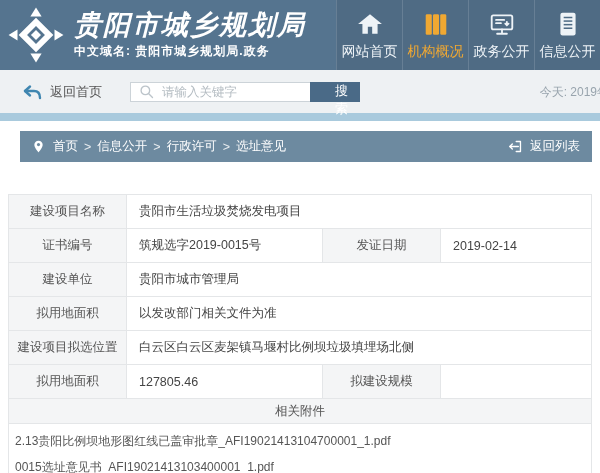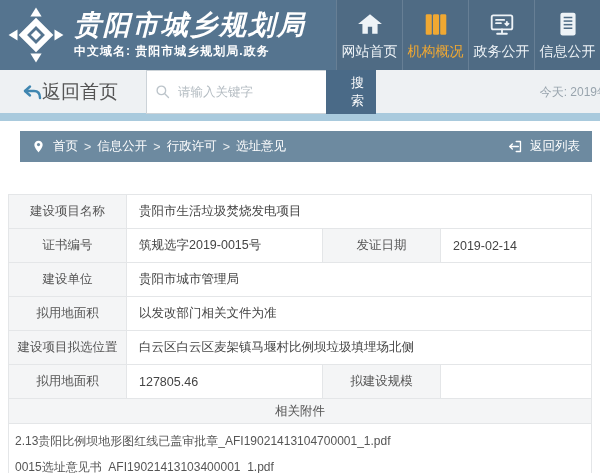--- a/index.html
+++ b/index.html
@@ -19,23 +19,23 @@
   .tab { width:66px; height:70px; display:flex; flex-direction:column; align-items:center;
          padding-top:11px; gap:6px; color:#eef3f7; border-left:1px solid rgba(255,255,255,0.14);
          cursor:pointer; }
   .tab .tab-icon { width:26px; height:26px; display:block; }
   .tab .tab-label { font-size:14px; }
   .tab.active { color:#f0a832; }
 
   
   .toolbar { position:relative; height:43px; background:#eef1f3; display:flex; align-items:center;
              padding-left:22px; }
-  .back-home { display:flex; align-items:center; gap:0; font-size:19px; color:#555; cursor:pointer; }
+  .back-home { display:flex; align-items:center; gap:8px; font-size:13px; color:#555; cursor:pointer; }
   .back-home svg { width:20px; height:18px; color:#3f86b0; }
-  .search-group { display:flex; margin-left:28px; height:44px; }
+  .search-group { display:flex; margin-left:28px; height:20px; }
   .searchbox { display:flex; align-items:center; width:180px; background:#fff;
                border:1px solid #ccd3d8; border-right:none; padding:0 8px; }
   .searchbox svg { width:15px; height:15px; flex:0 0 auto; }
   .searchbox input { border:none; outline:none; flex:1; min-width:0; font-size:12.5px; margin-left:8px;
                      color:#555; background:transparent; font-family:inherit; }
   .searchbox input::placeholder { color:#b4bcc2; }
   .search-btn { width:50px; background:#4a6a87; color:#fff; border:none; font-size:13px;
                 letter-spacing:4px; cursor:pointer; font-family:inherit; padding-left:17px; }
   .date-text { position:absolute; right:-9px; top:50%; transform:translateY(-50%);
                font-size:12px; color:#98a4ad; white-space:nowrap; }

